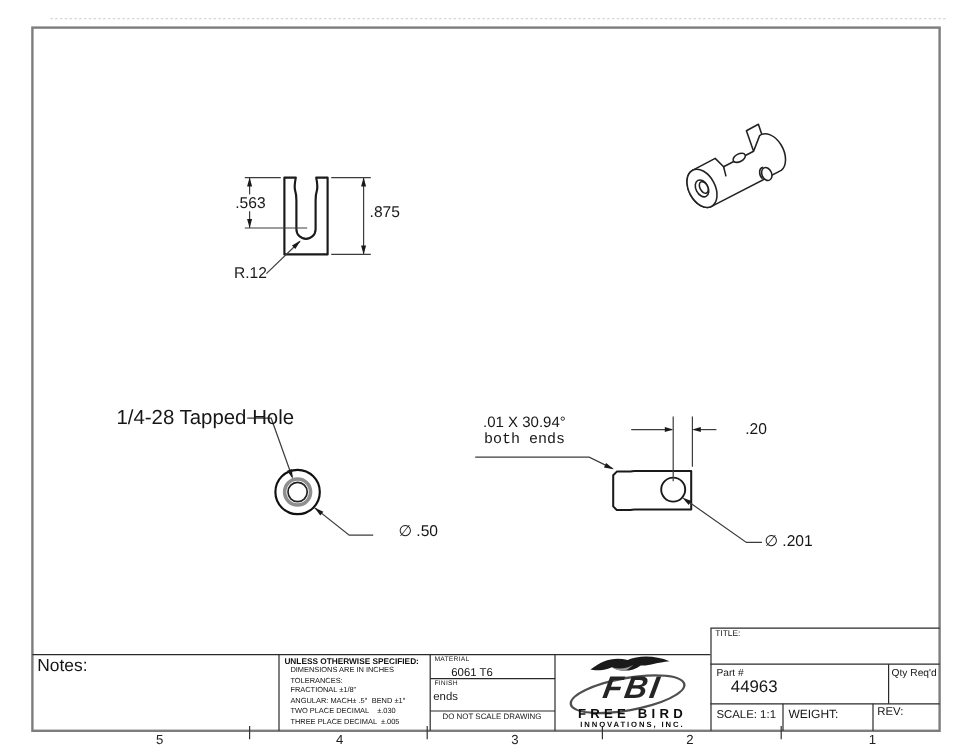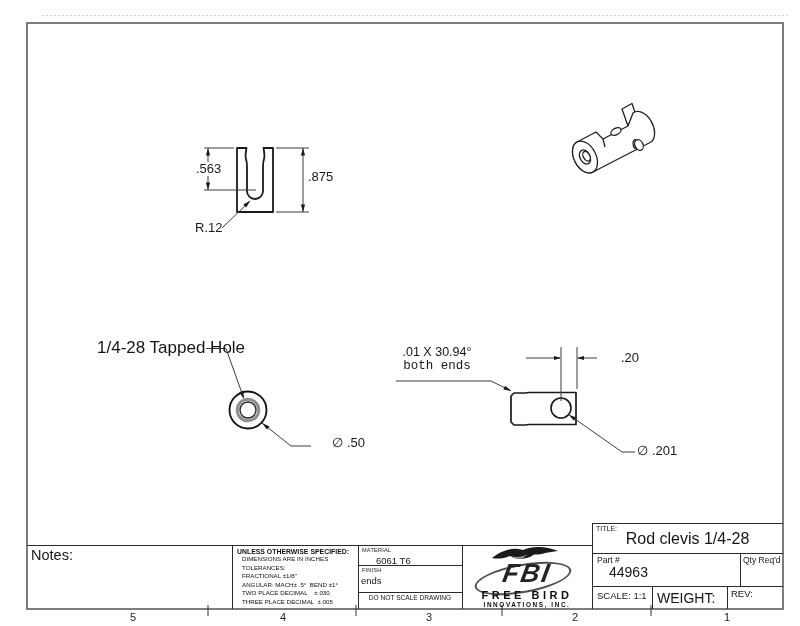--- a/index.html
+++ b/index.html
@@ -166,26 +166,25 @@
                C37,14 26,14 20,10 C13,13 6,13 2,12 Z" fill="#1a1a1a"></path>
       <path d="M20,10 C26,12 33,11 38,8 L33,12 C28,13.5 23,12.5 20,10 Z" fill="#9a9a9a"></path>
     </svg>
     <div class="swoosh"></div>
     <div class="fbi">FBI</div>
     <div class="freebird">FREE BIRD</div>
     <div class="innov">INNOVATIONS, INC.</div>
   </div>
 
   <span class="t" style="left:596px;top:525px;font-size:7px;">TITLE:</span>
-  <span class="t" style="left:592px;top:531px;width:191px;text-align:center;font-size:16px;">Rod clevis 1/4-28</span>
   <span class="t" style="left:597px;top:556px;font-size:8.5px;text-align:center;">Part #</span>
   <span class="t" style="left:609px;top:565px;font-size:14px;">44963</span>
   <span class="t" style="left:743px;top:556px;font-size:8.5px;">Qty Req'd</span>
   <span class="t" style="left:597px;top:591px;font-size:9.5px;">SCALE: 1:1</span>
-  <span class="t" style="left:657px;top:591px;font-size:14px;">WEIGHT:</span>
+  <span class="t" style="left:657px;top:591px;font-size:10px;">WEIGHT:</span>
   <span class="t" style="left:731px;top:589px;font-size:9.5px;">REV:</span>
 
   <span class="t ruler-num" style="left:126px;top:612px;">5</span>
   <span class="t ruler-num" style="left:276px;top:612px;">4</span>
   <span class="t ruler-num" style="left:422px;top:612px;">3</span>
   <span class="t ruler-num" style="left:568px;top:612px;">2</span>
   <span class="t ruler-num" style="left:720px;top:612px;">1</span>
 
 </div>
 

